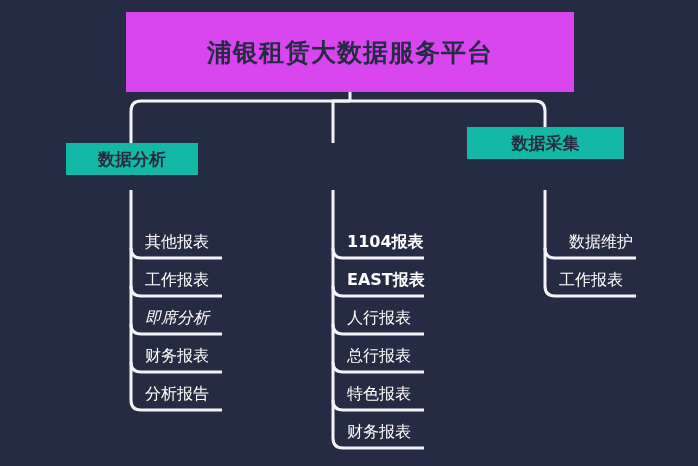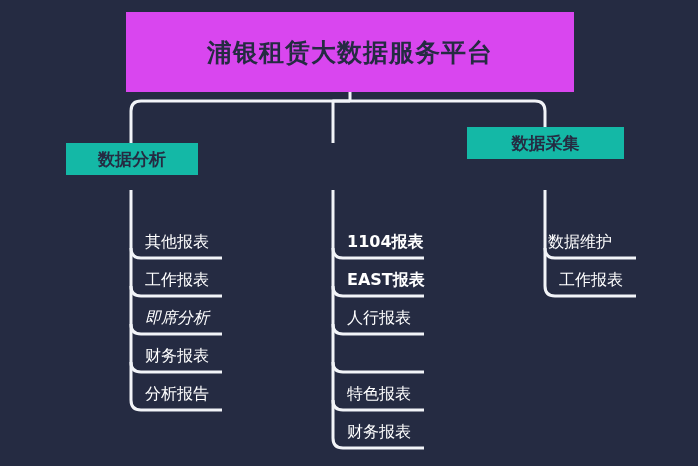--- a/index.html
+++ b/index.html
@@ -134,27 +134,30 @@
 
   <div class="leaf bold" style="left:347px; top:232px;">
     <span>1104报表</span>
   </div>
   <div class="leaf bold" style="left:347px; top:270px;">
     <span>EAST报表</span>
   </div>
   <div class="leaf" style="left:347px; top:308px;">
     <span>人行报表</span>
   </div>
+  <div class="leaf" style="left:347px; top:346px;">
+    <span>总行报表</span>
+  </div>
   <div class="leaf" style="left:347px; top:384px;">
     <span>特色报表</span>
   </div>
   <div class="leaf" style="left:347px; top:422px;">
     <span>财务报表</span>
   </div>
 
-  <div class="leaf" style="left:548px; top:232px;">
+  <div class="leaf" style="left:569px; top:232px;">
     <span>数据维护</span>
   </div>
   <div class="leaf" style="left:559px; top:270px;">
     <span>工作报表</span>
   </div>
 
 </div>
 
 </body></html>

